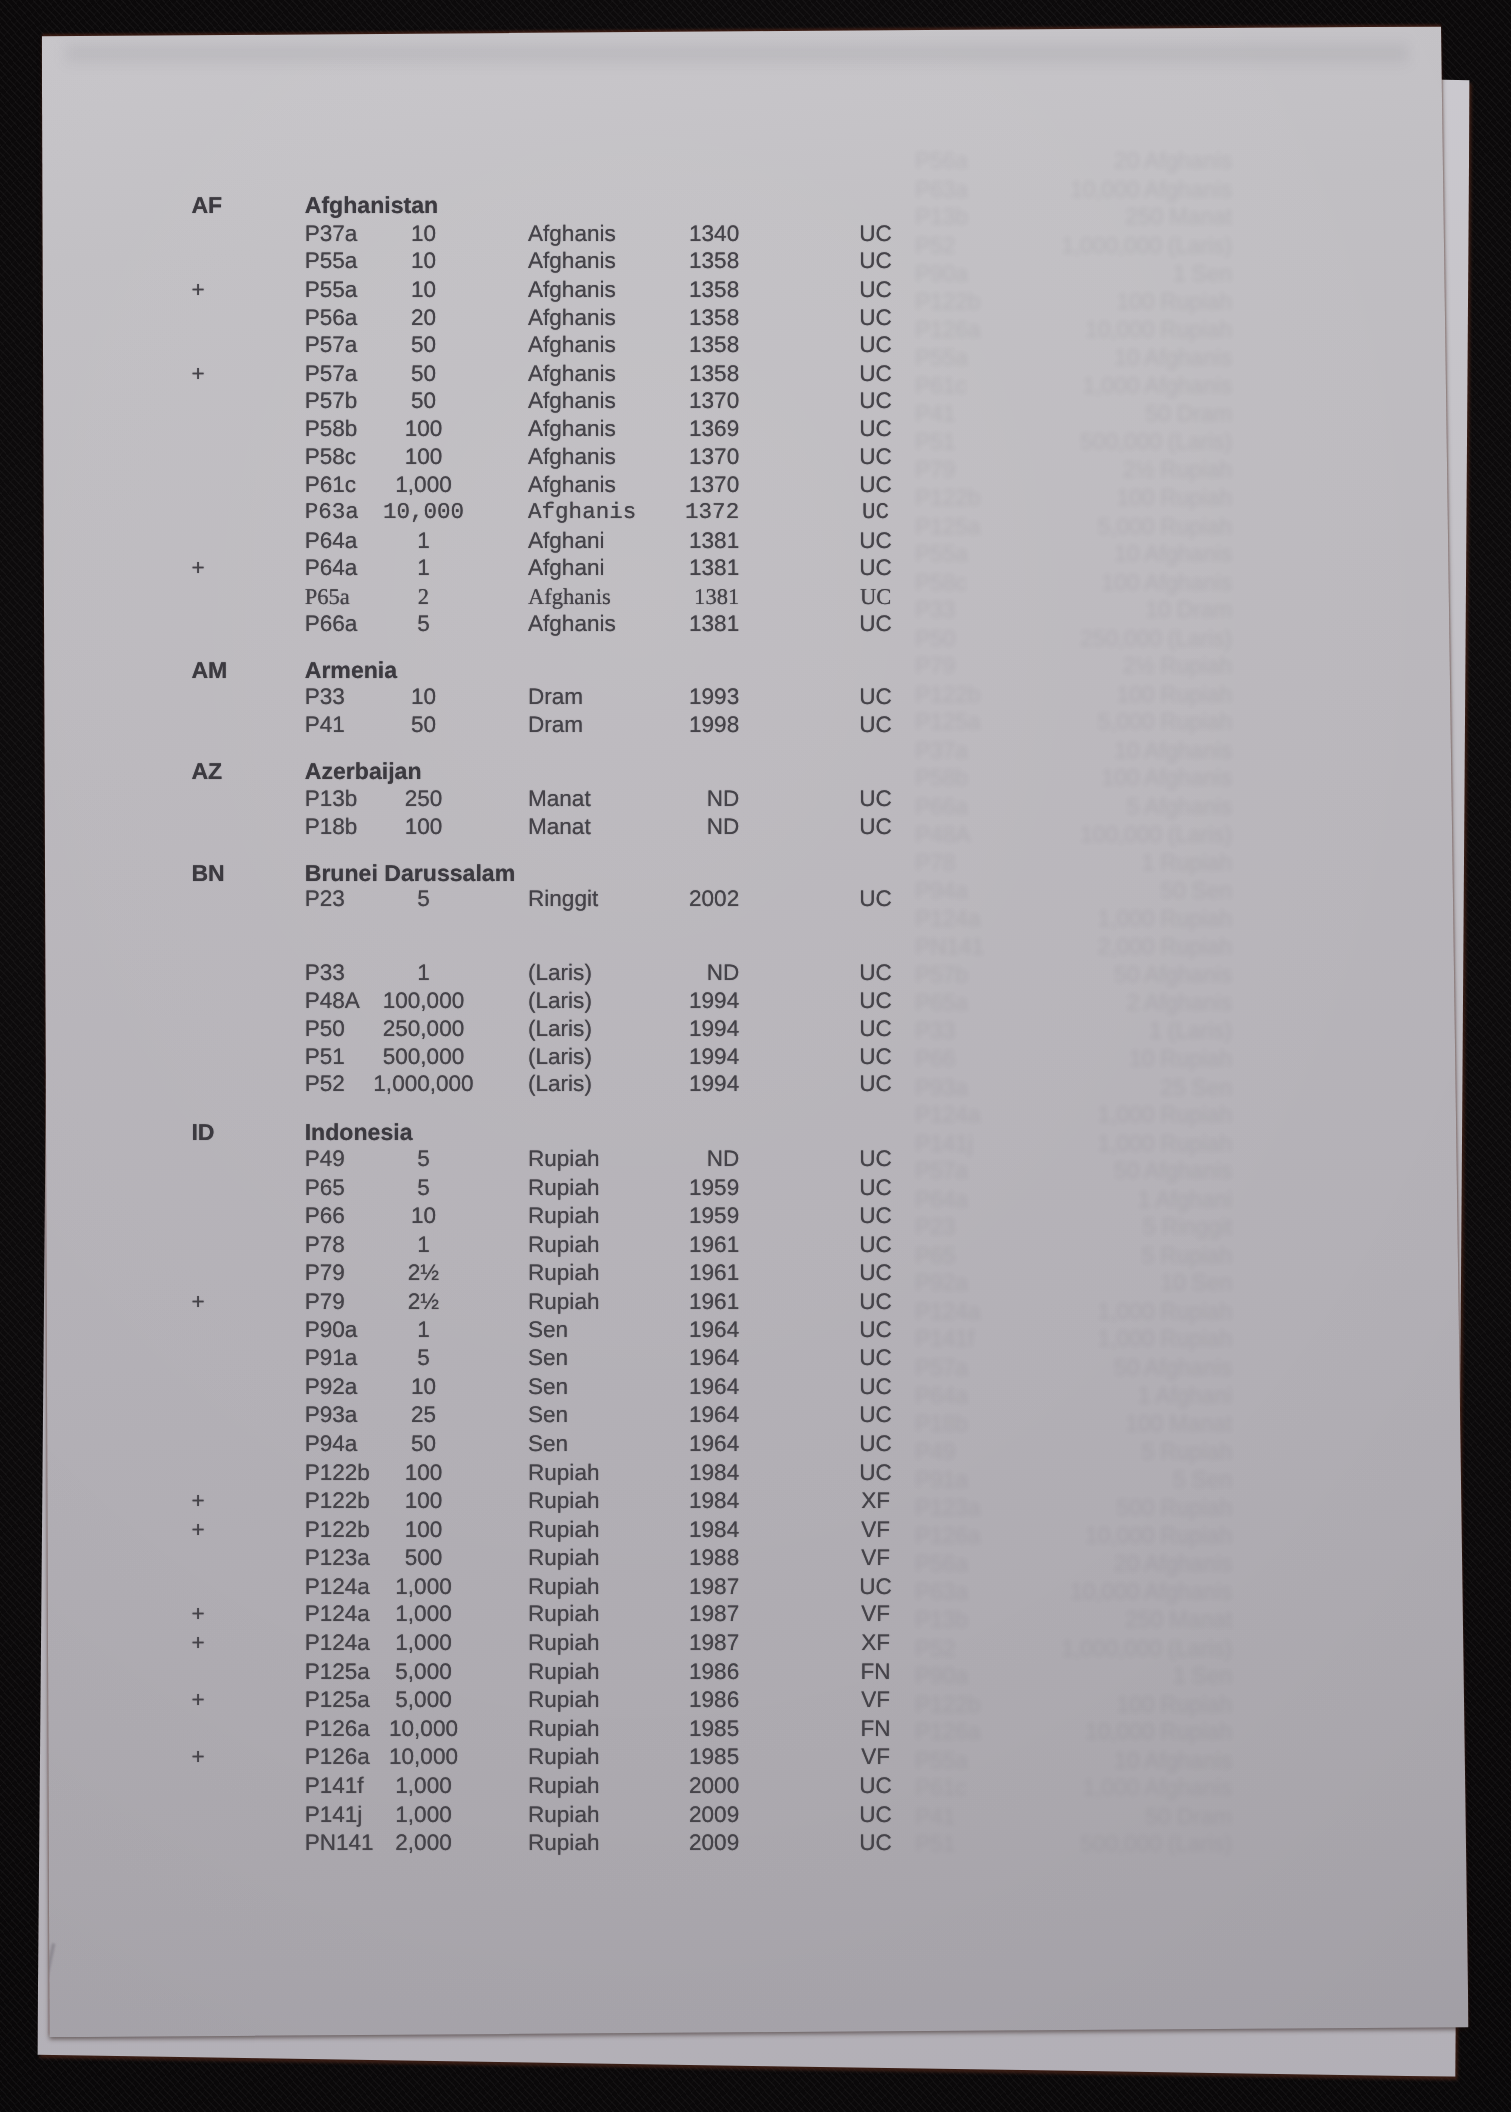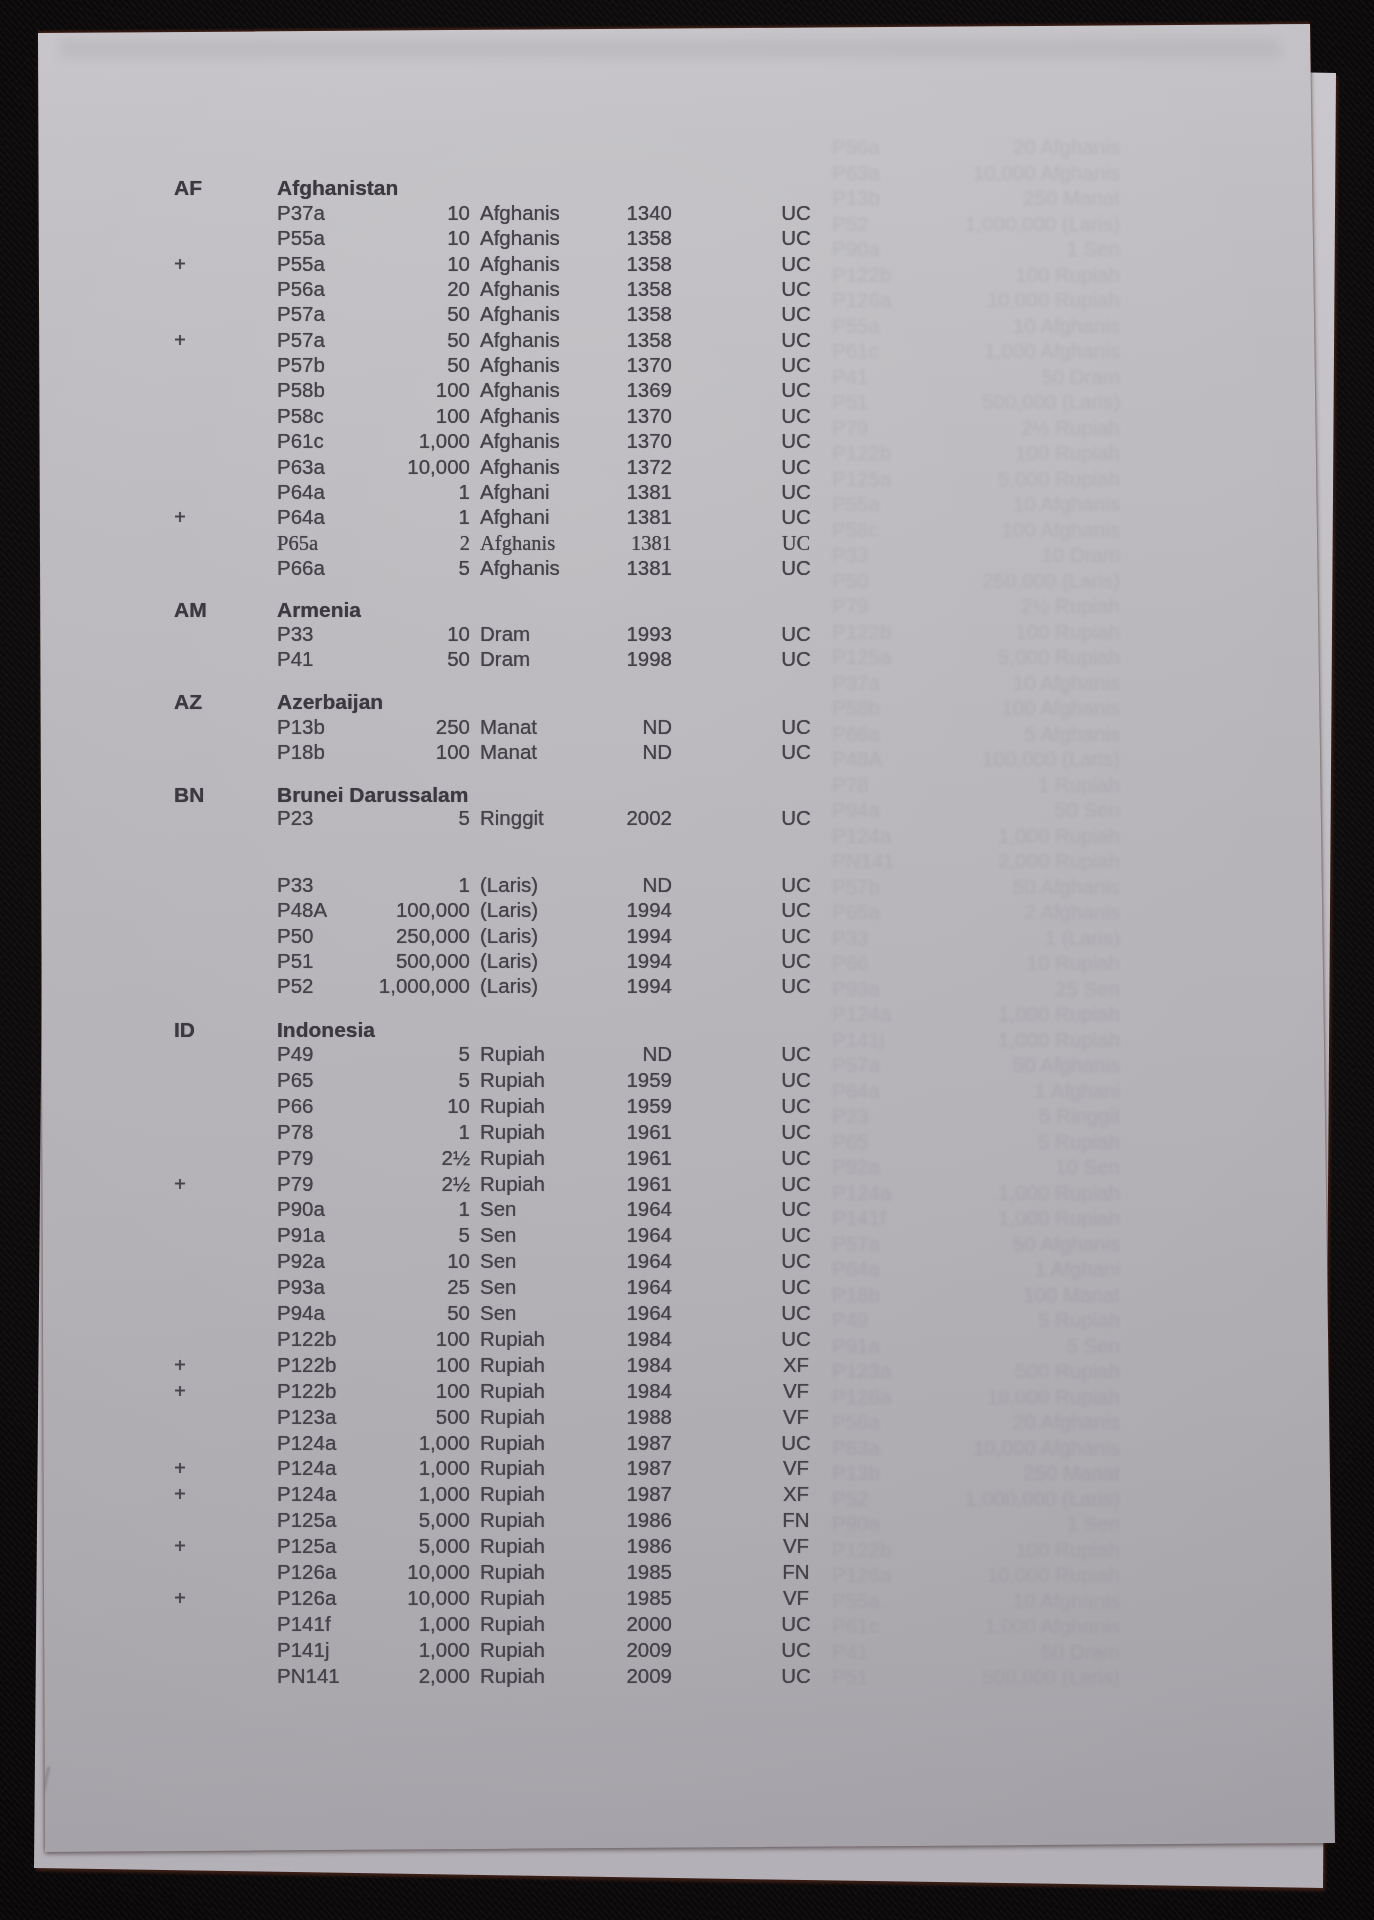--- a/index.html
+++ b/index.html
@@ -31,21 +31,21 @@
   .g-den{position:absolute;left:890px;width:230px;text-align:right;}
   
   #content{position:absolute;inset:0;font-size:20.5px;color:#454349;
       text-shadow:0 0 0.8px rgba(60,58,64,0.8);}
   .row,.sec-head{position:absolute;left:0;width:1374px;height:26px;line-height:26px;white-space:nowrap;}
   .sec-head{font-weight:bold;font-size:21px;color:#3c3a40;}
   .c-plus{position:absolute;left:174px;}
   .c-code{position:absolute;left:174px;}
   .c-cat{position:absolute;left:277px;}
   .c-country{position:absolute;left:277px;}
-  .c-val{position:absolute;left:300px;width:170px;text-align:right;}
+  .c-val{position:absolute;left:300px;width:170px;text-align:center;}
   .c-unit{position:absolute;left:480px;}
   .c-year{position:absolute;left:552px;width:120px;text-align:right;}
   .c-grade{position:absolute;left:772px;width:48px;text-align:center;}
 </style>
 </head>
 <body>
 
 <div id="stage">
   <div class="bg-texture"></div>
   <div class="sheet-wrap wrap-back">
@@ -370,21 +370,21 @@
             <span class="c-year">1370</span>
             <span class="c-grade">UC</span>
           </div>
           <div class="row" style="top: 428.15px;">
             <span class="c-cat">P61c</span>
             <span class="c-val">1,000</span>
             <span class="c-unit">Afghanis</span>
             <span class="c-year">1370</span>
             <span class="c-grade">UC</span>
           </div>
-          <div class="row" style="top: 453.5px;">
+          <div class="row" style="top: 453.5px; font-family: Liberation Mono, monospace;">
             <span class="c-cat">P63a</span>
             <span class="c-val">10,000</span>
             <span class="c-unit">Afghanis</span>
             <span class="c-year">1372</span>
             <span class="c-grade">UC</span>
           </div>
           <div class="row" style="top: 478.85px;">
             <span class="c-cat">P64a</span>
             <span class="c-val">1</span>
             <span class="c-unit">Afghani</span>

